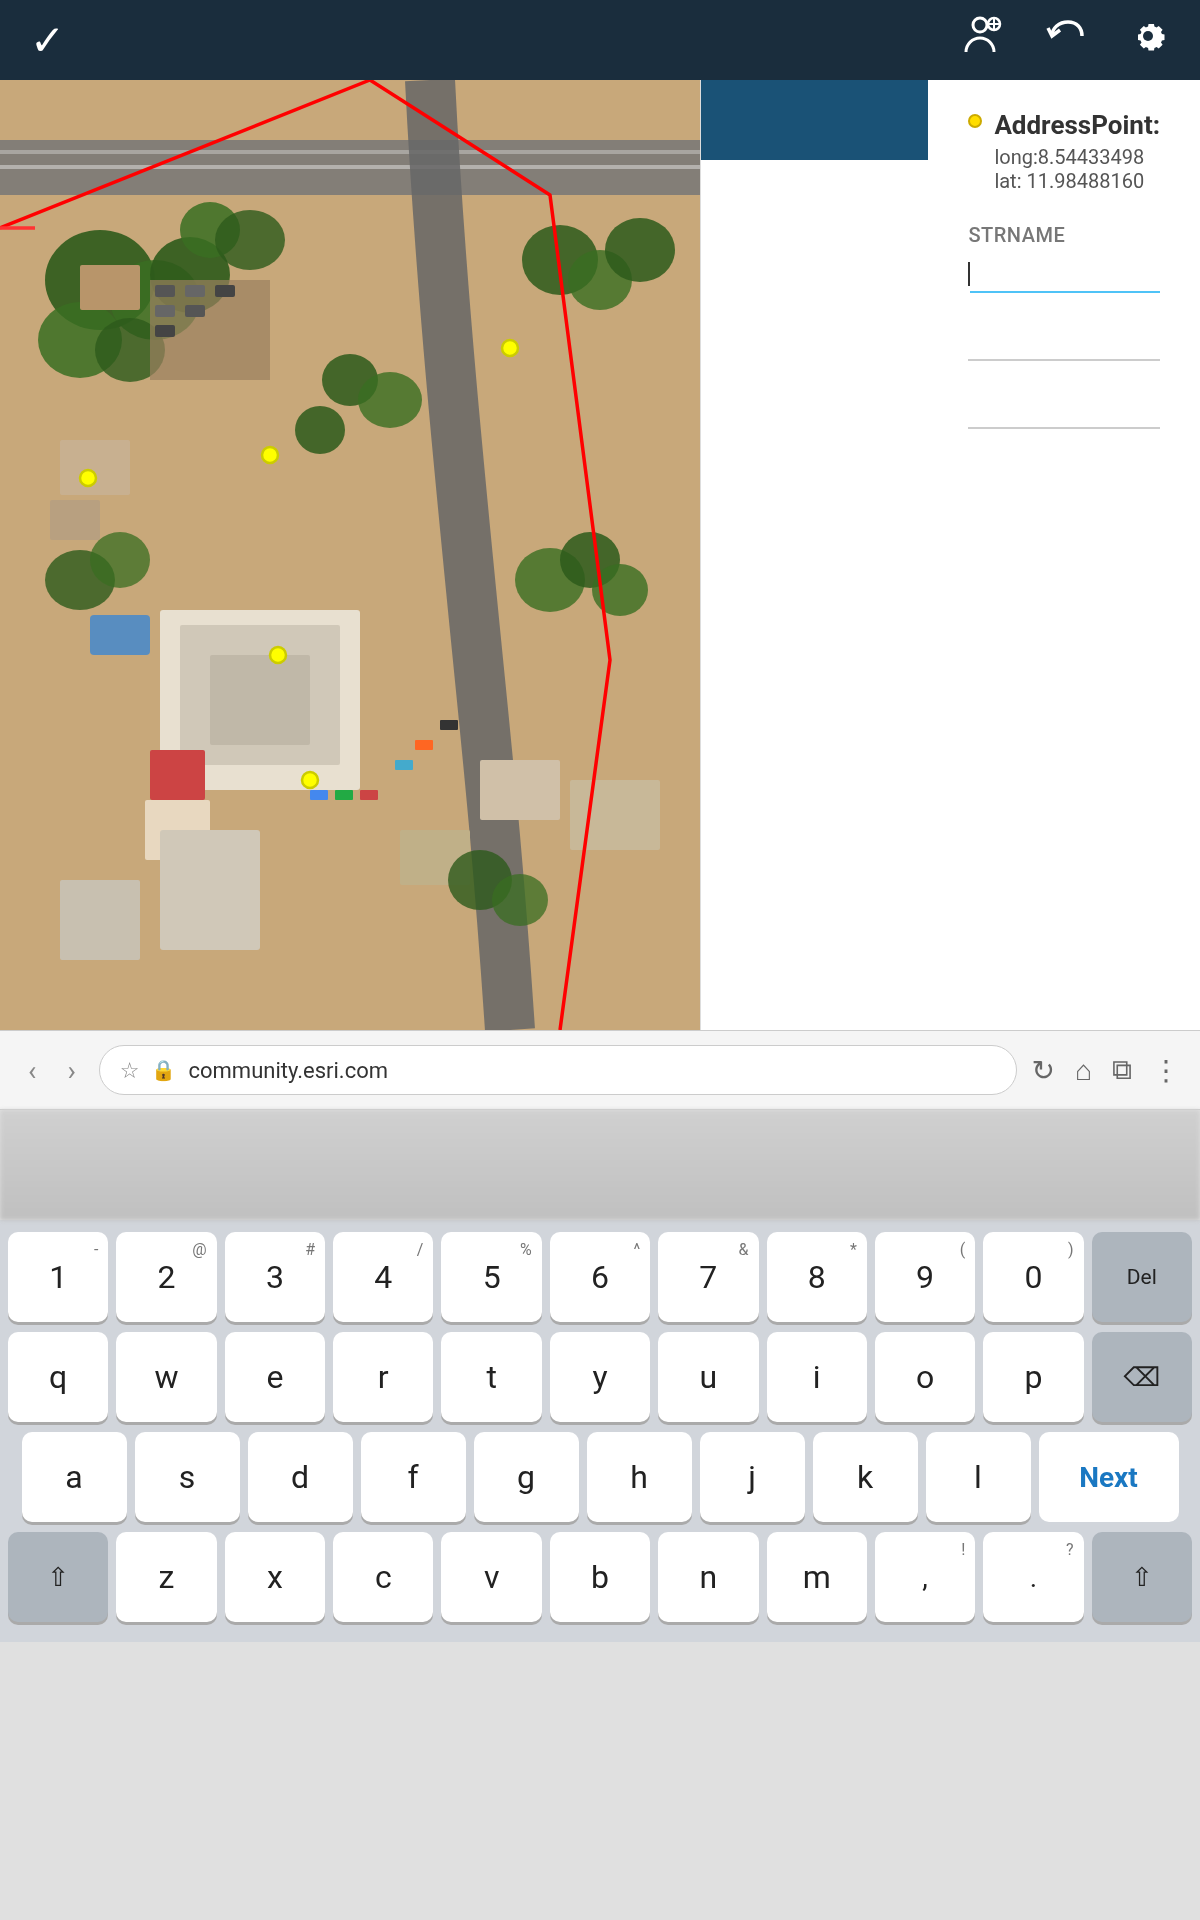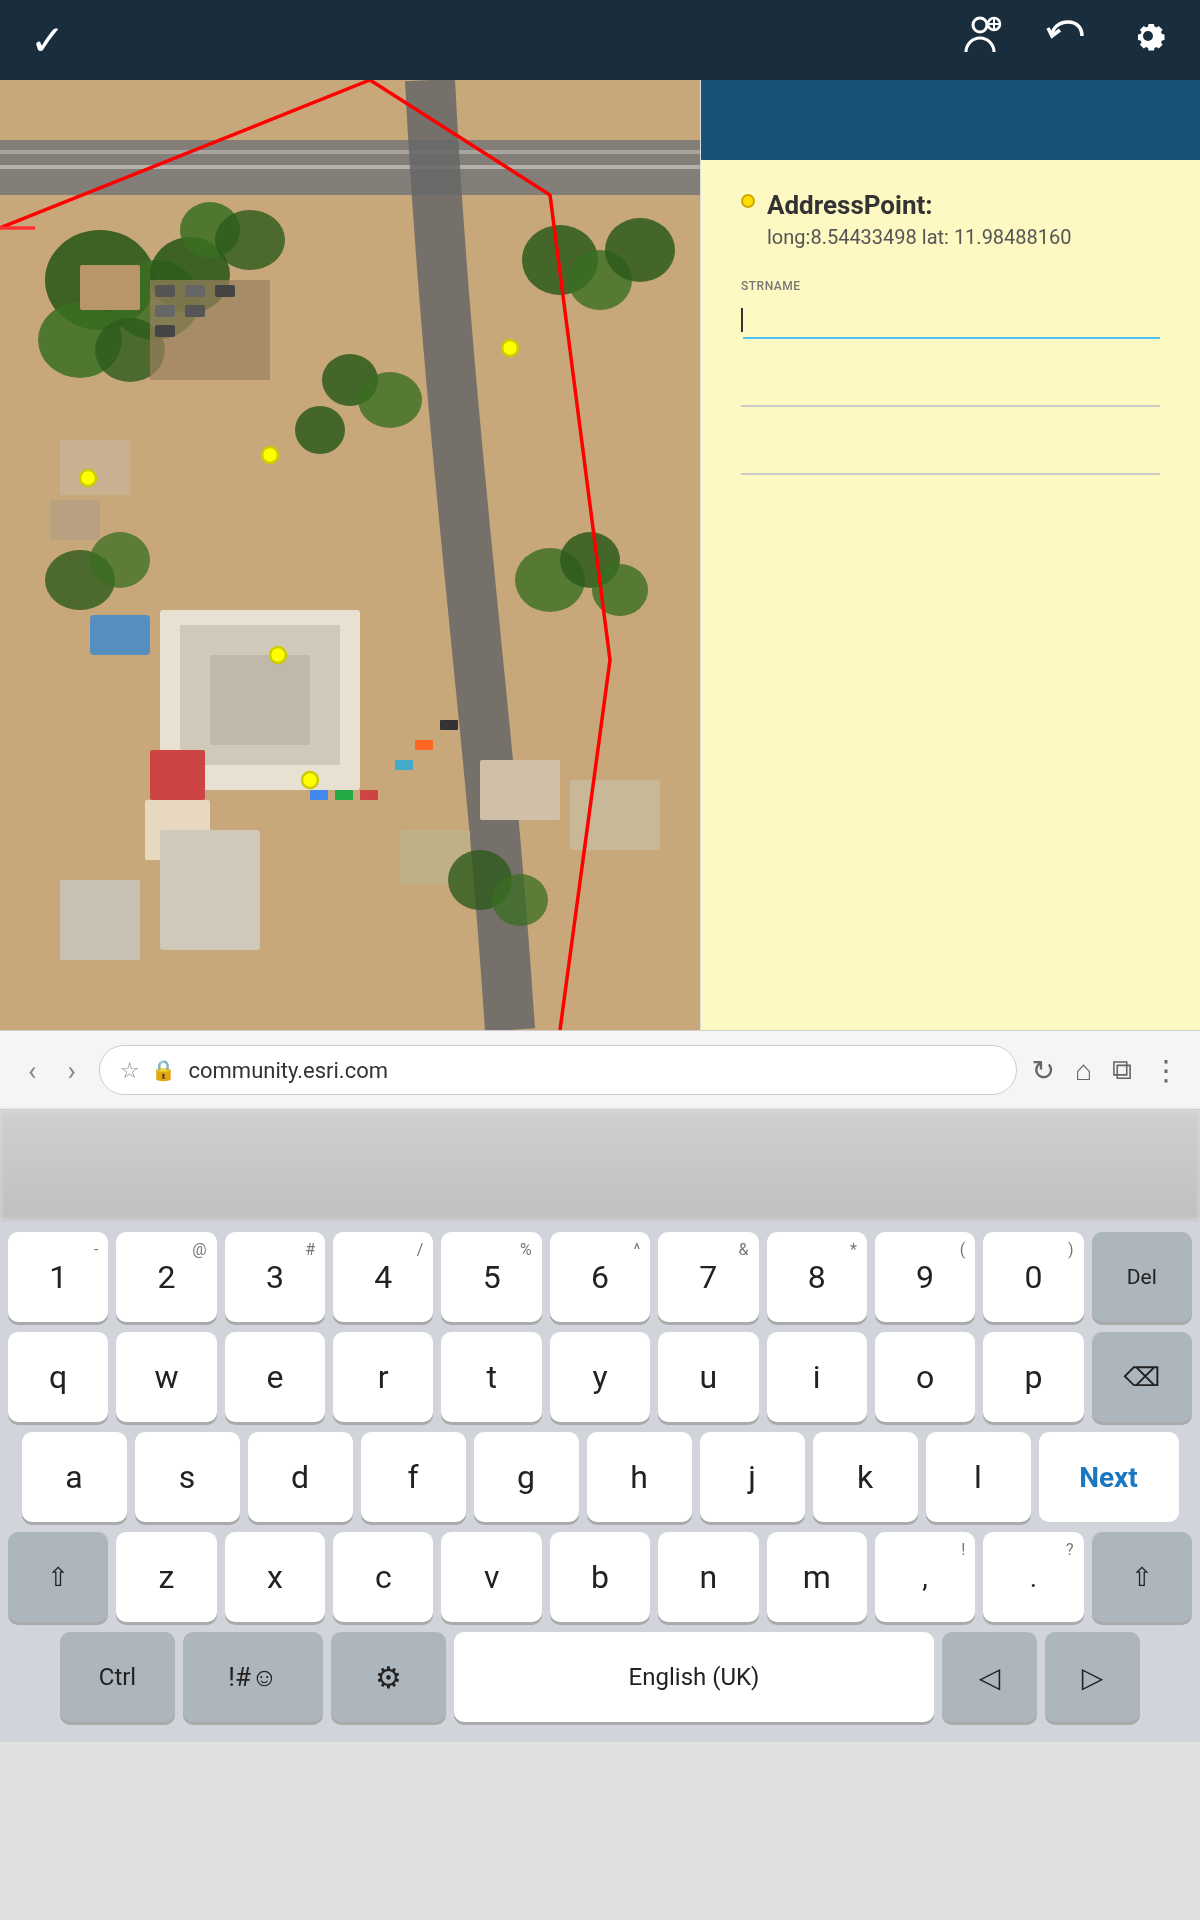--- a/index.html
+++ b/index.html
@@ -67,23 +67,23 @@
       left: 0;
       width: 100%;
       height: 3px;
       background: #4fc3f7;
     }
 
     
     .right-panel {
       flex: 1;
       height: 950px;
-      background: #fef9c3;
-      display: flex;
-      flex-direction: column;
+      background: #ffffff;
+      display: flex;
+      flex-direction: row;
       border-left: 1px solid #ddd;
     }
     .panel-header {
       width: 100%;
       height: 80px;
       background: #1a5276;
     }
     .panel-body {
       padding: 30px 40px;
       flex: 1;
@@ -108,21 +108,21 @@
       border-radius: 50%;
       background: #ffdd00;
       border: 2px solid #ccaa00;
       flex-shrink: 0;
       margin-top: 4px;
     }
     .field-group {
       margin-bottom: 30px;
     }
     .field-label {
-      font-size: 12px;
+      font-size: 20px;
       color: #777;
       margin-bottom: 8px;
       font-weight: 500;
       letter-spacing: 0.5px;
     }
     .cursor-line {
       display: inline-block;
       width: 2px;
       height: 24px;
       background: #333;
@@ -477,22 +477,14 @@
     <div class="key">c</div>
     <div class="key">v</div>
     <div class="key">b</div>
     <div class="key">n</div>
     <div class="key">m</div>
     <div class="key" style="font-size:28px;">,<span class="superscript">!</span></div>
     <div class="key" style="font-size:28px;">.<span class="superscript">?</span></div>
     <div class="key special shift-key">⇧</div>
   </div>
 
-  <div class="keyboard-row">
-    <div class="key special ctrl-key">Ctrl</div>
-    <div class="key special emoji-key">!#☺</div>
-    <div class="key special settings-key">⚙</div>
-    <div class="key lang-key">English (UK)</div>
-    <div class="key special arrow-key">◁</div>
-    <div class="key special arrow-key">▷</div>
-  </div>
 
 </div>
 
 </body></html>

